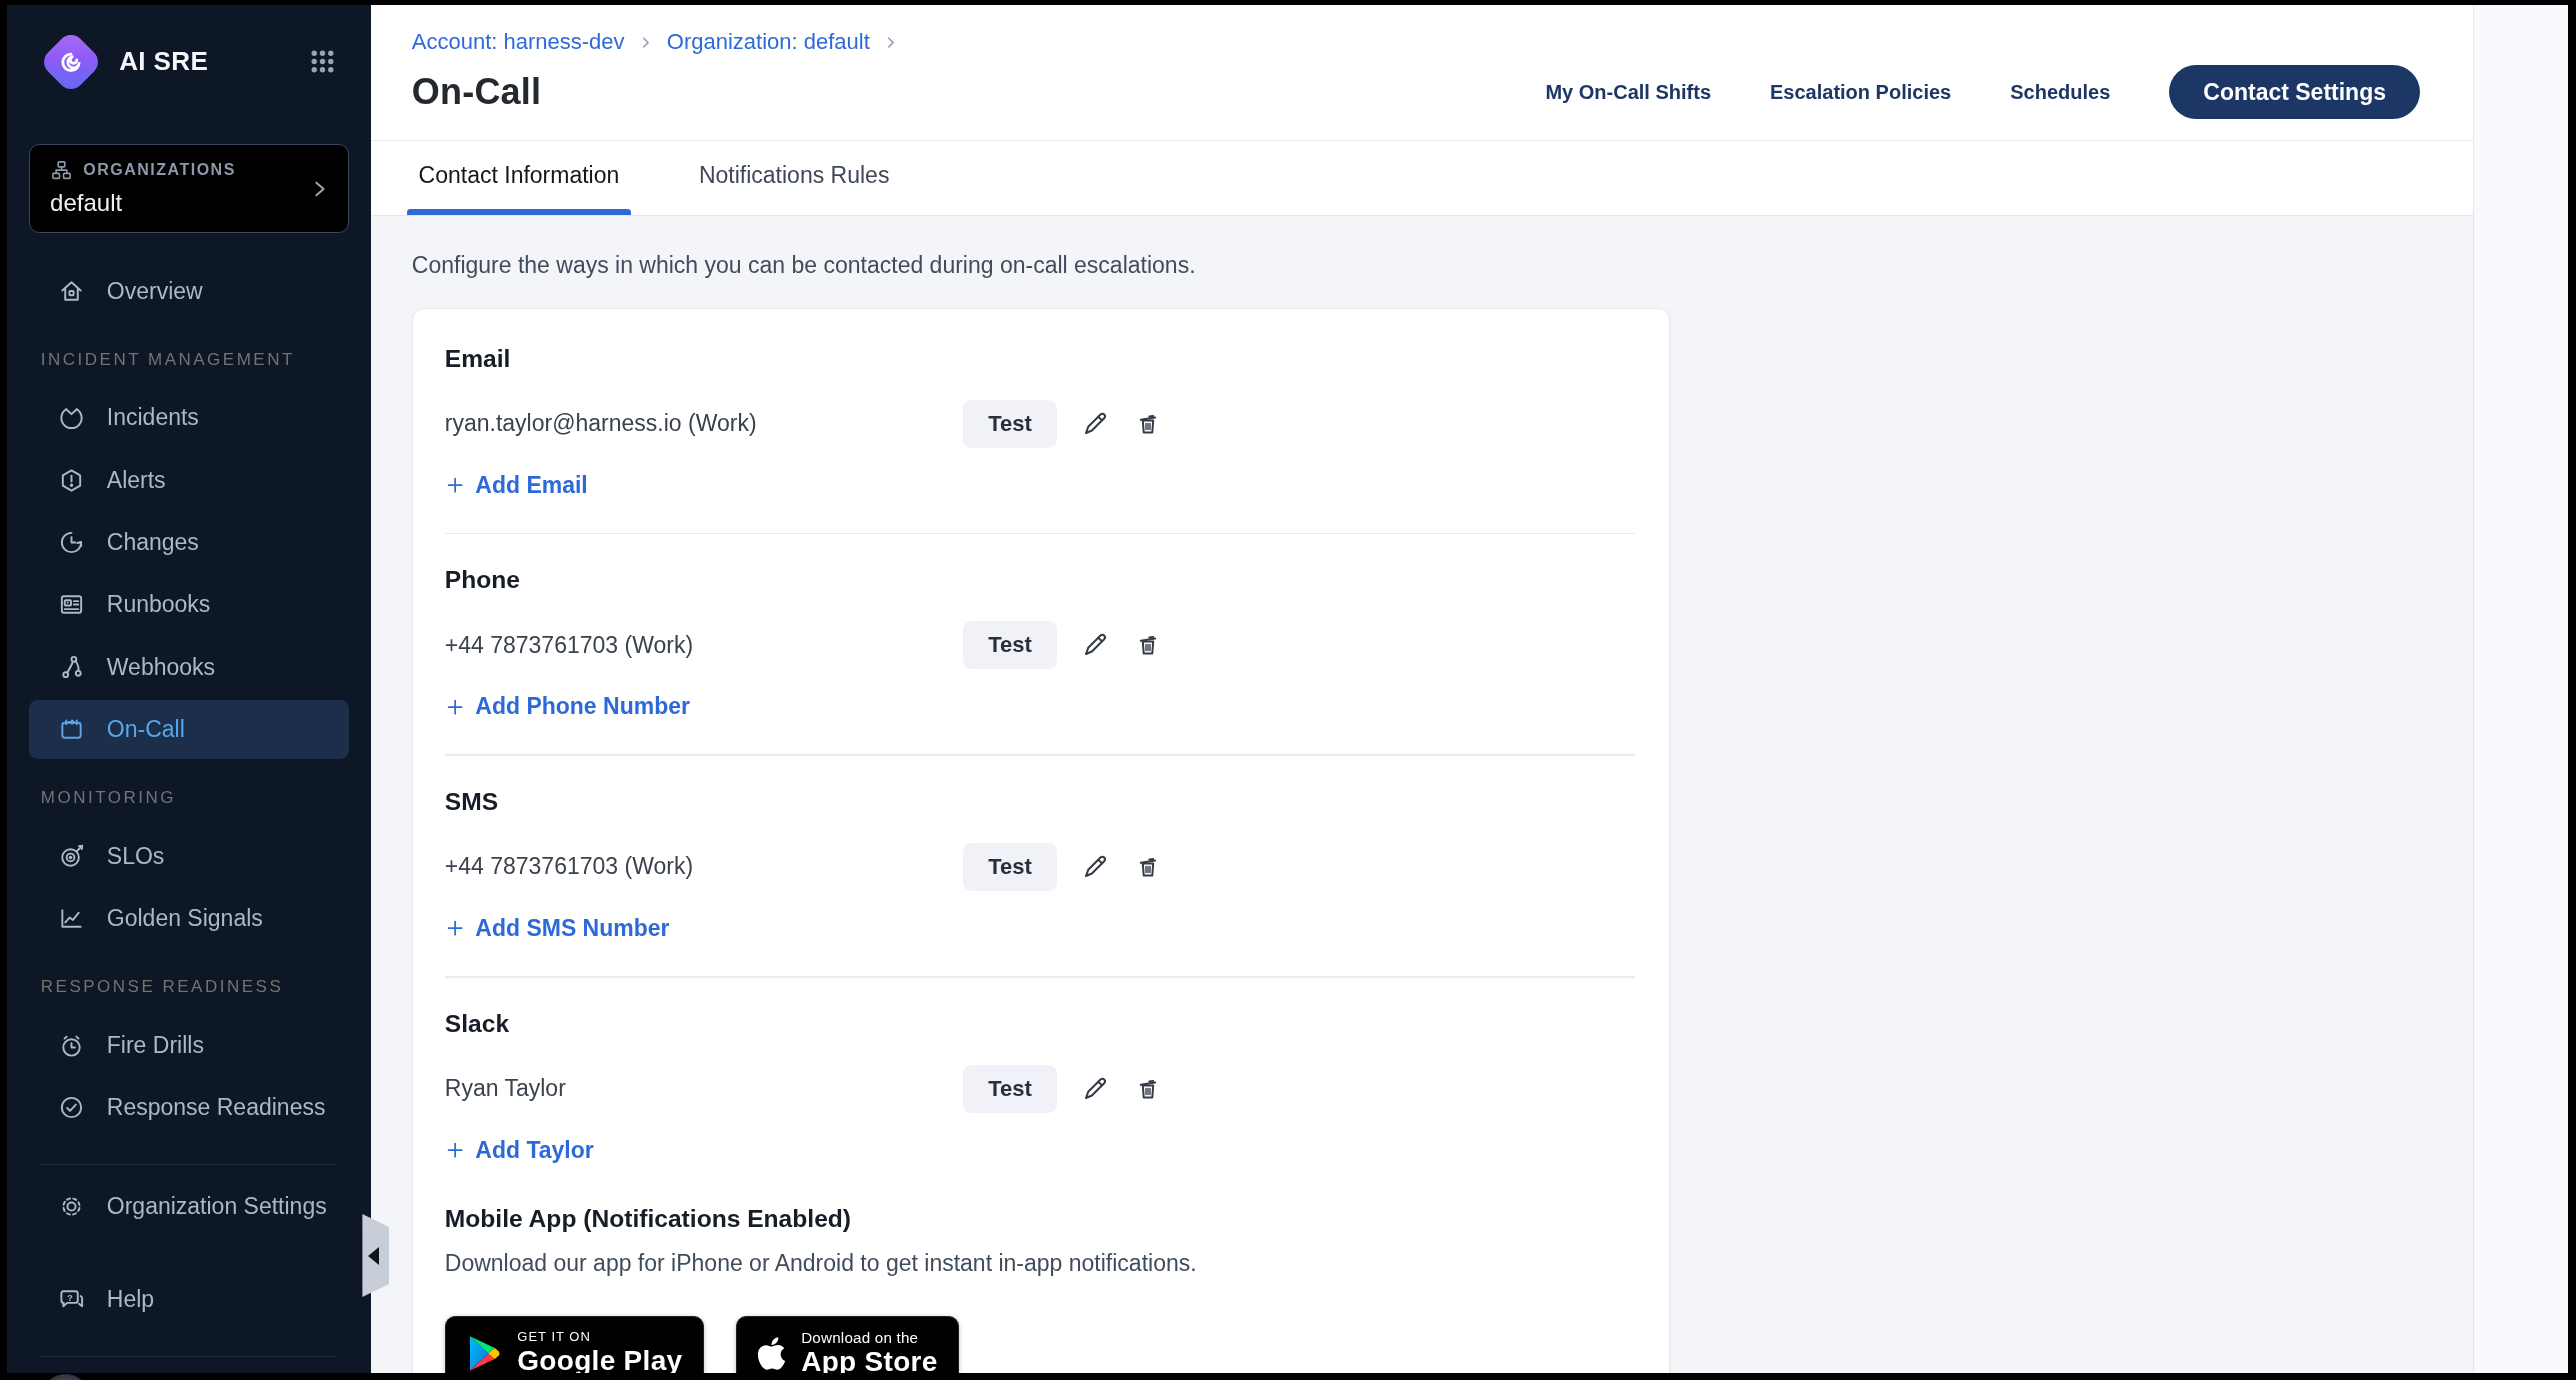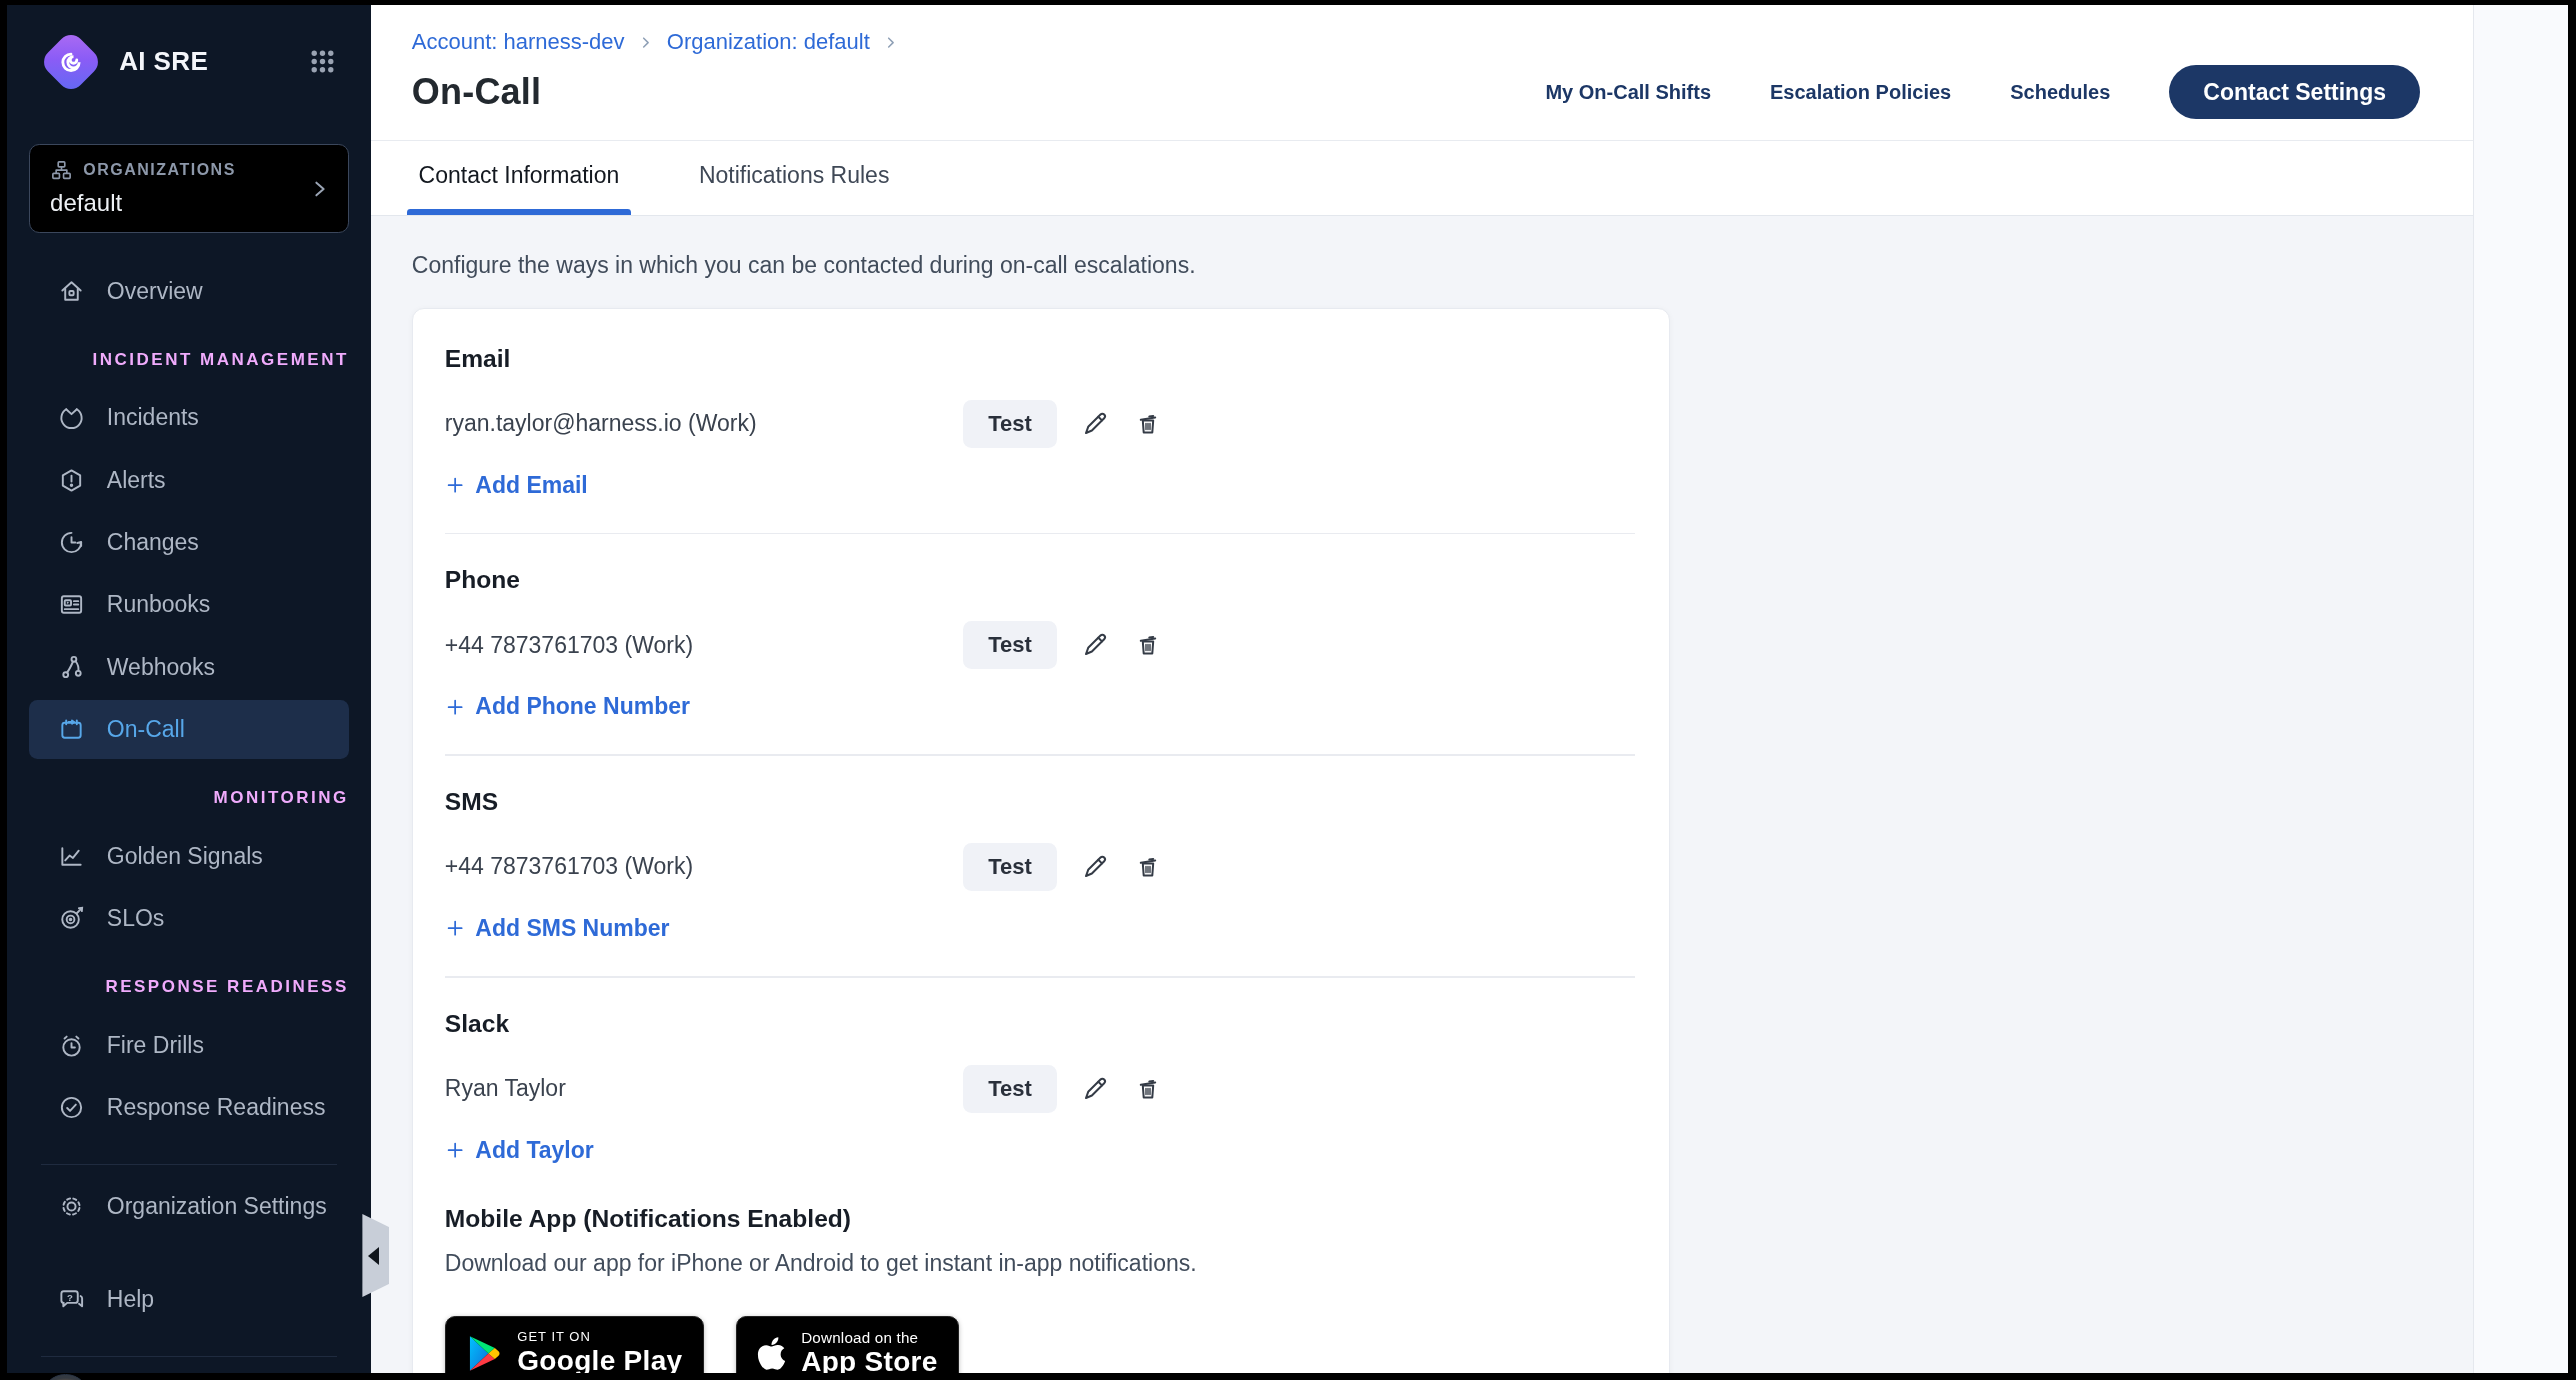--- a/index.html
+++ b/index.html
@@ -14,21 +14,21 @@
   .logo-badge svg { transform:rotate(-45deg); }
   .app-name { font-size:26px; font-weight:700; color:#f4f6fa; letter-spacing:0.4px; }
   .grid-icon { margin-left:auto; cursor:pointer; }
   .accent-rule { height:4.2px; background:#da2864; border-radius:2.5px; margin:25.4px 18.6px 0; }
   .org-box { position:relative; margin:34px 22px 0; background:#000000; border:1.7px solid #3b475c; border-radius:10.2px; padding:13.5px 51px 15.2px 20.3px; cursor:pointer; }
   .org-label-row { display:flex; align-items:center; gap:10.2px; }
   .org-label { font-size:16px; font-weight:700; letter-spacing:1.5px; color:#8d98aa; }
   .org-value { font-size:24px; color:#eef1f5; margin-top:6.8px; }
   .org-chevron { position:absolute; right:17px; top:50%; transform:translateY(-50%); color:#9aa4b4; }
   .nav { display:flex; flex-direction:column; flex:1; margin-top:25.4px; padding:0 22px; }
-  .nav-heading { font-size:17px; font-weight:700; letter-spacing:2.5px; color:#f0abfc; margin:29px 0 15.2px 12px;text-align:right; }
+  .nav-heading { font-size:17px; font-weight:400; letter-spacing:2.5px; color:#737373; margin:29px 0 15.2px 12px; }
   .nav-item { display:flex; align-items:center; gap:22px; height:59px; padding:0 0 0 29px; border-radius:8.5px; font-size:23px; color:#aeb7c5; cursor:pointer; margin-top:3.4px; }
   .nav-item .ic { display:flex; color:#aeb7c5; }
   .nav-item.active { background:#1d2e4a; color:#57a7e9; }
   .nav-item.active .ic { color:#57a7e9; }
   .side-div { border:none; border-top:1.7px solid #1f2b3f; margin:27px 12px 8.5px; }
   .side-bottom { margin-top:auto; padding:0 22px; }
   .user-row { display:flex; align-items:center; gap:24px; padding:13.5px 12px 0; }
   .avatar { width:49px; height:49px; border-radius:50%; flex:0 0 auto;
             background:radial-gradient(circle at 50% 72%, #e8c7a4 0 34%, #bfa27e 48%, #6b5a48 62%, #343a42 75%);
             border:1.7px solid #2a3546; }
@@ -200,38 +200,38 @@
                 <path d="M14.5 4.6 L16.6 6.3 L14.5 8"></path>
           </svg>
         </span>
         <span>On-Call</span>
       </div>
 
       <div class="nav-heading">MONITORING</div>
 
       <div class="nav-item">
         <span class="ic">
-          <svg width="27" height="27" viewBox="0 0 28 28" fill="none" stroke="currentColor" stroke-width="2" stroke-linecap="round" stroke-linejoin="round">
-            <path d="M4.5 5.5 V22.5 H23.5"></path>
-                <path d="M7.5 18 L12 13 L15.5 15.5 L21.5 8"></path>
-          </svg>
-        </span>
-        <span>Golden Signals</span>
-      </div>
-      <div class="nav-item">
-        <span class="ic">
           <svg width="27" height="27" viewBox="0 0 28 28" fill="none" stroke="currentColor" stroke-width="2" stroke-linecap="round">
             <circle cx="13" cy="15" r="8.6"></circle>
                 <circle cx="13" cy="15" r="4"></circle>
                 <circle cx="13" cy="15" r="0.9" fill="currentColor"></circle>
             <path d="M19.5 8.5 L25 3"></path>
                 <path d="M21.7 3.3 L25 3 L24.7 6.3"></path>
           </svg>
         </span>
         <span>SLOs</span>
+      </div>
+      <div class="nav-item">
+        <span class="ic">
+          <svg width="27" height="27" viewBox="0 0 28 28" fill="none" stroke="currentColor" stroke-width="2" stroke-linecap="round" stroke-linejoin="round">
+            <path d="M4.5 5.5 V22.5 H23.5"></path>
+                <path d="M7.5 18 L12 13 L15.5 15.5 L21.5 8"></path>
+          </svg>
+        </span>
+        <span>Golden Signals</span>
       </div>
 
       <div class="nav-heading">RESPONSE READINESS</div>
 
       <div class="nav-item">
         <span class="ic">
           <svg width="27" height="27" viewBox="0 0 28 28" fill="none" stroke="currentColor" stroke-width="2" stroke-linecap="round" stroke-linejoin="round">
             <circle cx="14" cy="16" r="8.5"></circle>
                 <path d="M14 11.5 V16 H17.5"></path>
                 <path d="M6.8 6.8 L9 4.8 M21.2 6.8 L19 4.8"></path>

